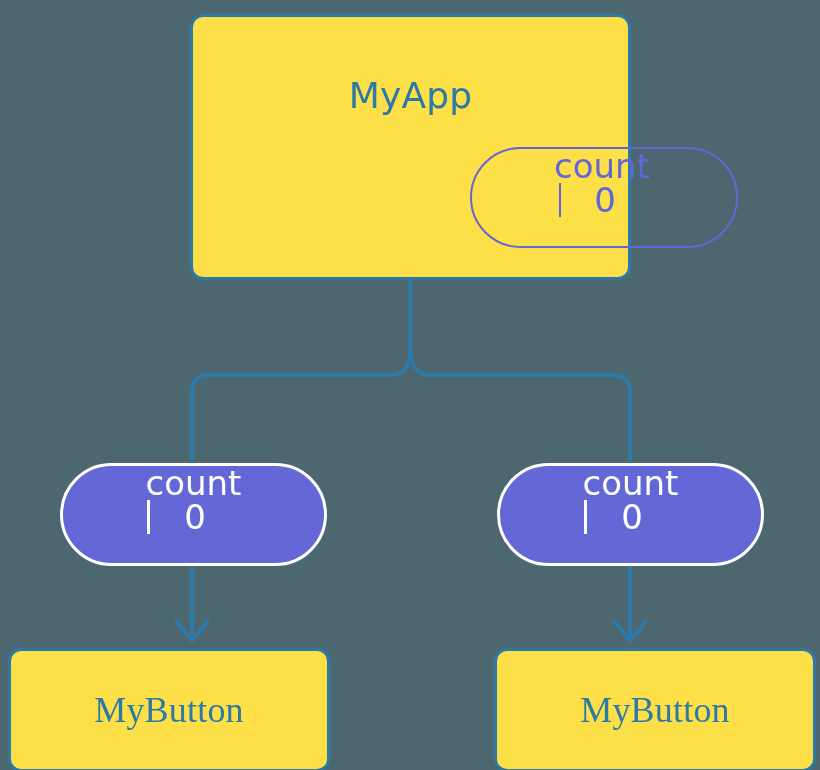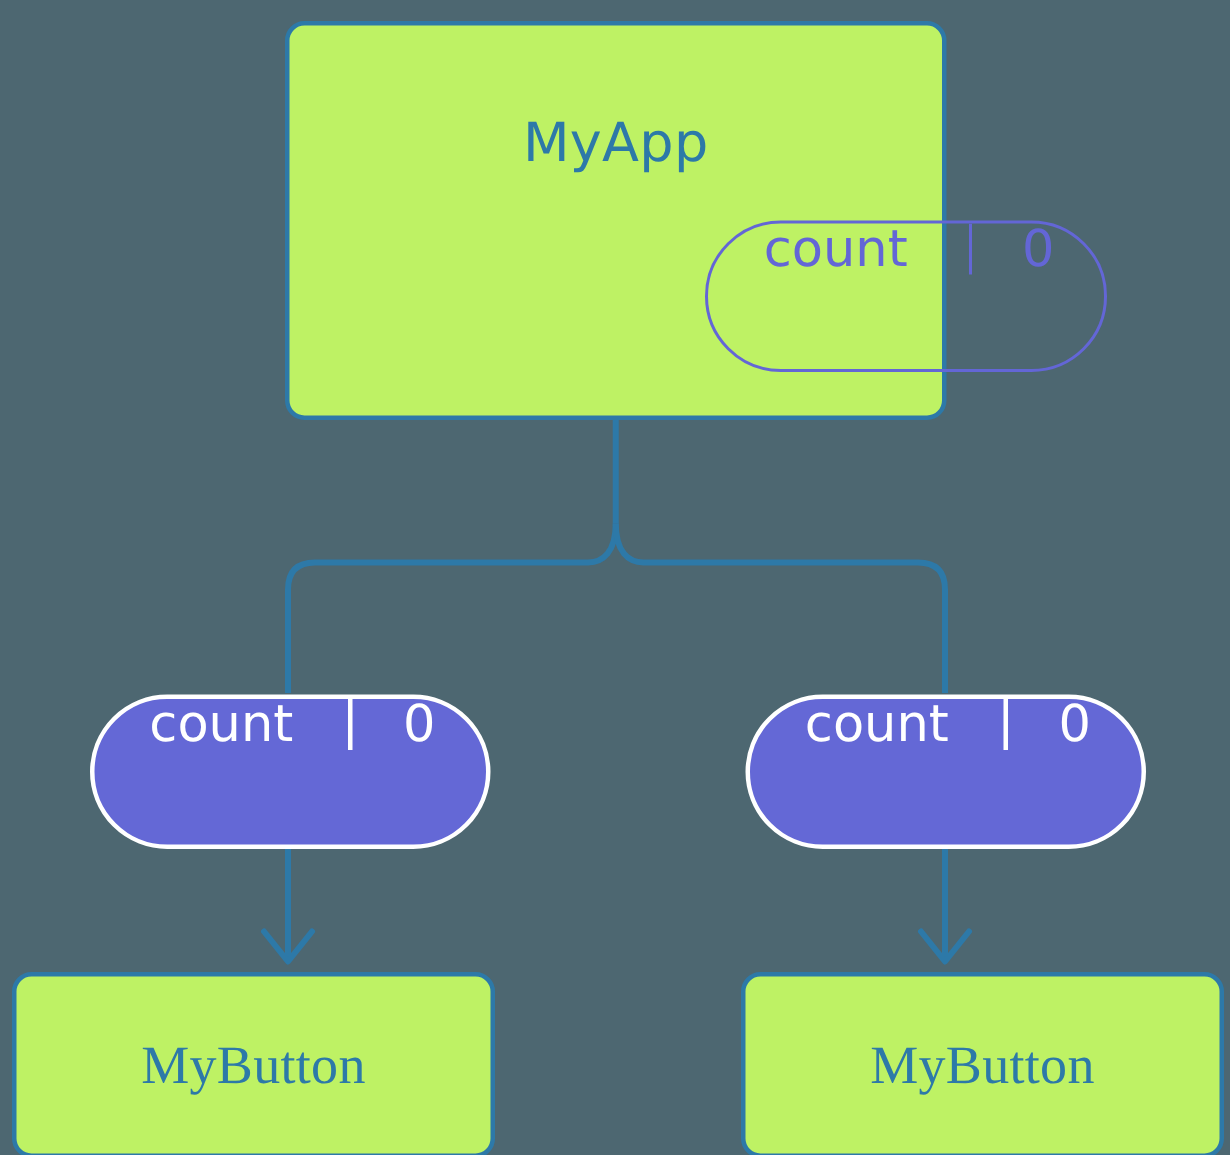--- a/index.html
+++ b/index.html
@@ -23,21 +23,21 @@
     left: 0;
     top: 0;
     width: 820px;
     height: 770px;
     pointer-events: none;
   }
 
   
   .comp-box {
     position: absolute;
-    background: #bef264;
+    background: #fde047;
     border: 3px solid #2d79a8;
     border-radius: 13px;
     box-sizing: border-box;
   }
   .comp-title {
     color: #2d79a8;
     font-size: 36px;
     font-weight: 400;
     text-align: center;
     letter-spacing: 0.2px;
@@ -69,24 +69,25 @@
     top: 38px;
     left: 0;
     right: 0;
     font-family: Liberation Serif, serif;
   }
 
   
   .pill {
     position: absolute;
     display: flex;
-    align-items: flex-start;
+    align-items: center;
     box-sizing: border-box;
     border-radius: 999px;
     overflow: hidden;
+    flex-direction: column;
   }
   .pill .pill-key,
   .pill .pill-val {
     display: flex;
     align-items: center;
     justify-content: center;
     font-size: 34px;
     font-weight: 400;
     line-height: 1;
     box-sizing: border-box;

